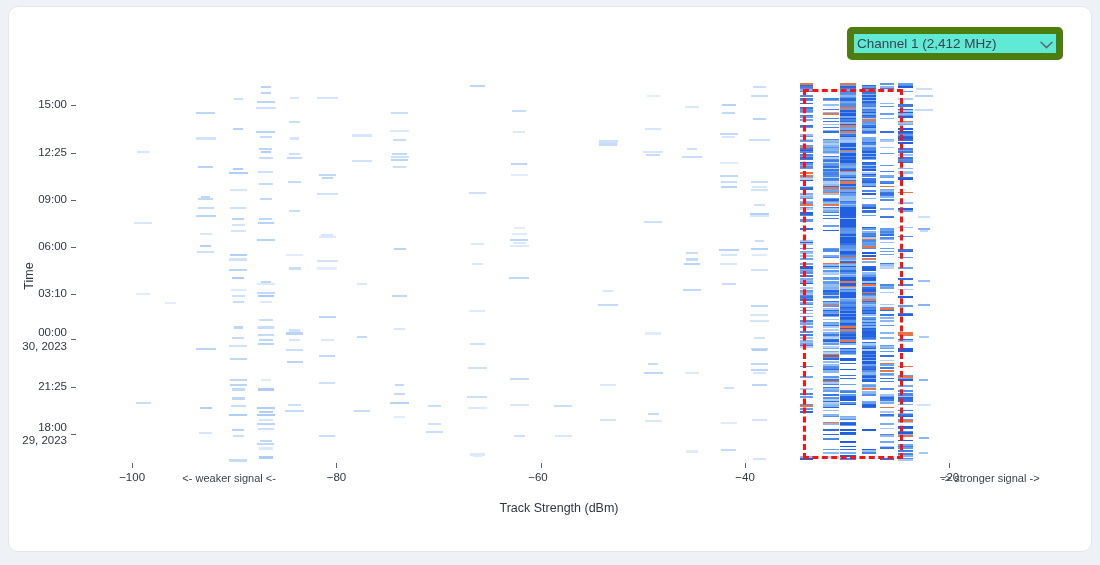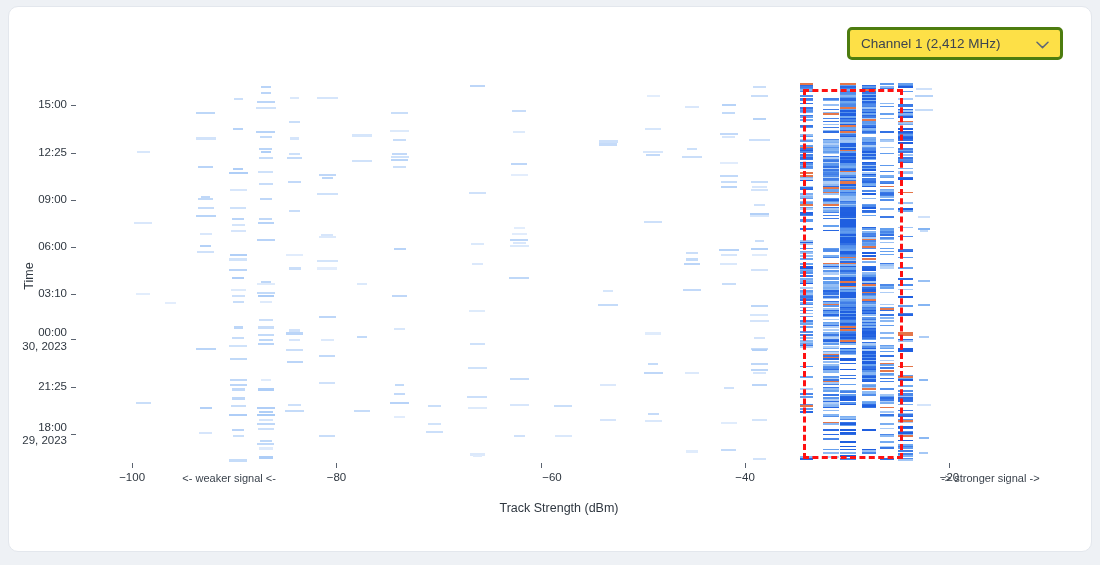--- a/index.html
+++ b/index.html
@@ -42,27 +42,27 @@
     color: #9aa3b0;
     margin-left: 7px;
     letter-spacing: 0;
   }
   .select-box {
     position: absolute;
     right: 28px;
     top: 20px;
     width: 216px;
     height: 33px;
-    border: 3px solid #4d7c0f;
+    border: 7px solid #4d7c0f;
     border-radius: 5px;
-    background: #fde047;
+    background: #5eead4;
     box-sizing: border-box;
     display: flex;
     align-items: center;
-    padding: 0 11px;
+    padding: 0 3px;
     cursor: pointer;
   }
   .select-label {
     font-size: 13.5px;
     color: #3c4450;
     flex: 1;
     white-space: nowrap;
   }
   .chev { display:block; }
 
@@ -1284,21 +1284,21 @@
             <div>18:00</div>
             <div>29, 2023</div>
           </div>
           <div class="ytick-mark" style="left: 62px; top: 426.784px;"></div>
           <div class="yaxis-title" style="left: 6px; top: 262px;">Time</div>
           <div class="xtick-mark" style="left: 123.087px; top: 456px;"></div>
           <div class="xtick-label" style="left: 123.087px; top: 464px;">−100</div>
           <div class="xtick-mark" style="left: 327.435px; top: 456px;"></div>
           <div class="xtick-label" style="left: 327.435px; top: 464px;">−80</div>
           <div class="xtick-mark" style="left: 531.783px; top: 456px;"></div>
-          <div class="xtick-label" style="left: 543px; top: 464px; text-align: center;">−60</div>
+          <div class="xtick-label" style="left: 529px; top: 464px; text-align: center;">−60</div>
           <div class="xtick-mark" style="left: 736.13px; top: 456px;"></div>
           <div class="xtick-label" style="left: 736.13px; top: 464px;">−40</div>
           <div class="xtick-mark" style="left: 940.478px; top: 456px;"></div>
           <div class="xtick-label" style="left: 940.478px; top: 464px;">−20</div>
           <div class="axis-annot" style="left: 220.152px; top: 465px;">&lt;- weaker signal &lt;-</div>
           <div class="axis-annot" style="left: 981.348px; top: 465px;">-&gt; stronger signal -&gt;</div>
           <div class="xaxis-title" style="left: 550px; top: 494px;">Track Strength (dBm)</div>
         </div>
     </div>
 

